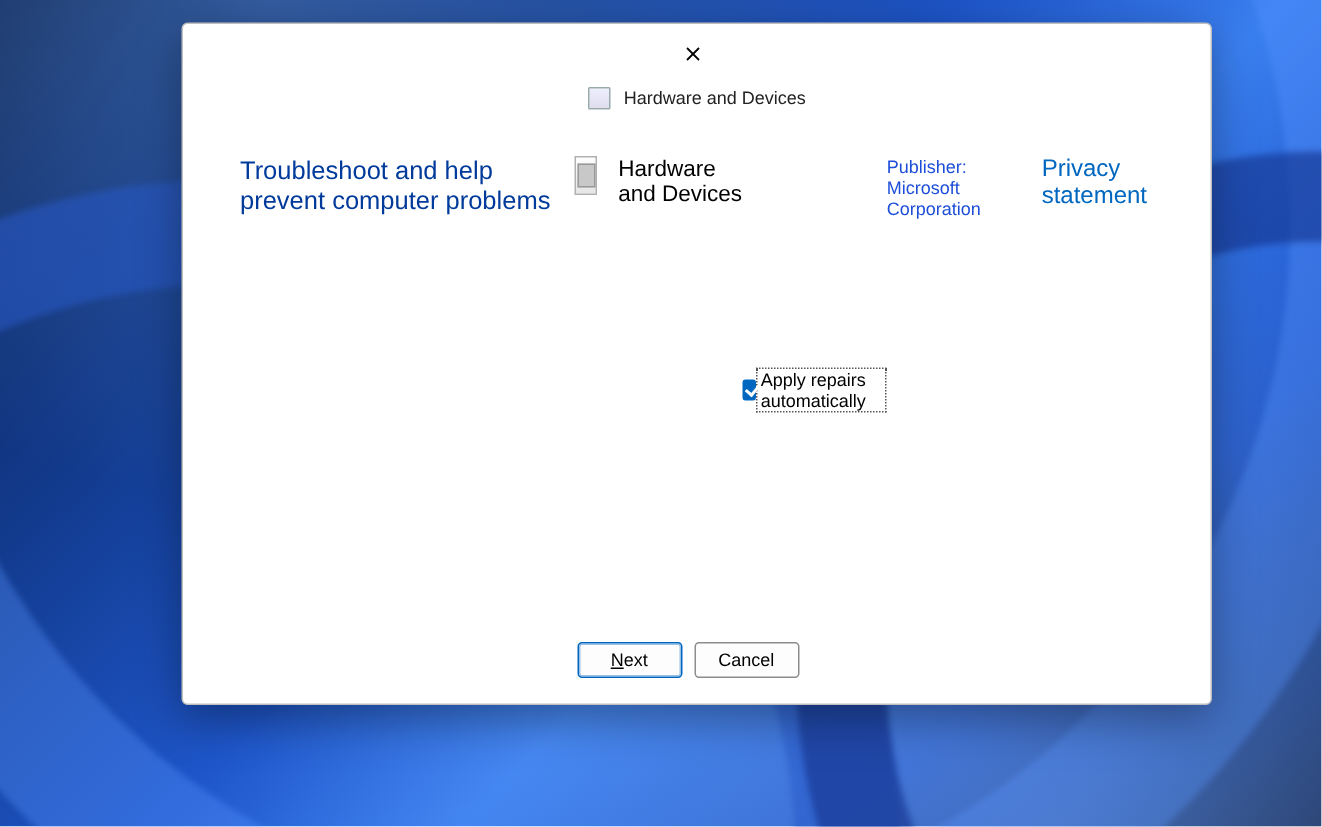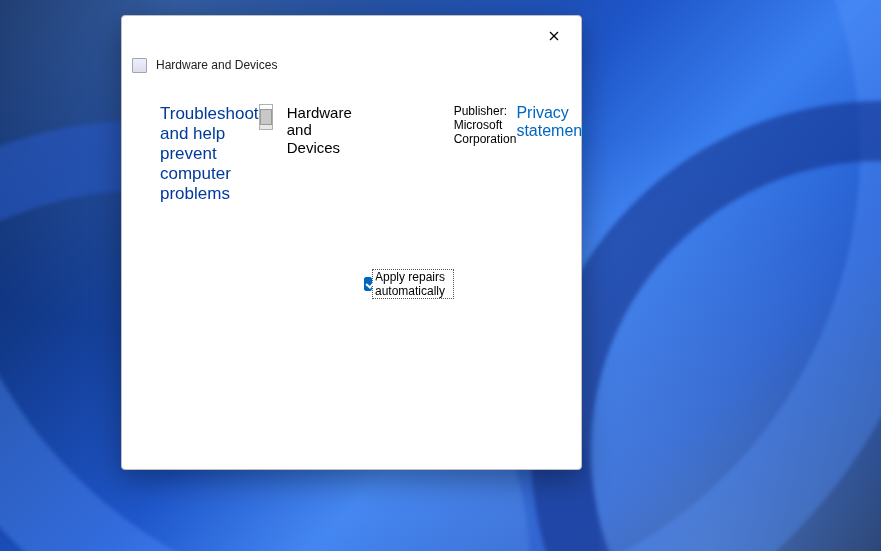--- a/index.html
+++ b/index.html
@@ -14,26 +14,26 @@
   }
   
   .swirl { position: absolute; border-radius: 50%; filter: blur(2px); }
   .swirl.s1 { width: 900px; height: 900px; left: -300px; top: 120px; border: 70px solid rgba(40,90,200,0.55); }
   .swirl.s2 { width: 1100px; height: 1100px; left: -150px; top: -400px; border: 90px solid rgba(90,150,255,0.35); }
   .swirl.s3 { width: 700px; height: 700px; right: -350px; bottom: -250px; border: 60px solid rgba(20,50,140,0.6); }
 
   .dialog {
     position: absolute;
     left: 121px; top: 15px;
-    width: 461px; height: 455px;
+    width: 687px; height: 455px;
     background: #ffffff;
     border: 1px solid #bfbfbf;
     border-radius: 4px;
     box-shadow: 0 10px 30px rgba(0,0,0,0.35);
-    display: flex; flex-direction: column;
+    display: flex; flex-direction: column; align-items: center;
   }
   .titlebar {
     height: 38px;
     display: flex; justify-content: flex-end; align-items: flex-start;
     padding: 6px 6px 0 0;
   }
   .close-btn {
     width: 42px; height: 28px;
     display: flex; align-items: center; justify-content: center;
     color: #000; font-size: 13px; border-radius: 3px;
@@ -81,21 +81,21 @@
     width: 4px; height: 8px; border: solid #fff; border-width: 0 2px 2px 0;
     transform: rotate(40deg);
   }
   .chk-label {
     font-size: 12px; color: #000;
     border: 1px dotted #555; padding: 0 2px;
   }
 
   .divider { height: 1px; background: #cfcfcf; margin: 4px 0 10px 0; }
 
-  .pub-row { font-size: 12px; color: #000000; margin-bottom: 4px; }
+  .pub-row { font-size: 12px; color: #1d4ed8; margin-bottom: 4px; }
   .pub-row .lbl { display: inline-block; width: 58px; }
   .link { color: #0067c0; font-size: 16px; cursor: pointer; }
 
   .button-bar {
     height: 48px;
     display: flex; justify-content: flex-end; align-items: center; gap: 8px;
     padding: 0 12px 10px 0;
   }
   .btn {
     min-width: 70px; height: 24px;
@@ -153,15 +153,23 @@
 
       <div class="divider"></div>
 
       <div class="pub-row">
         <span class="lbl">Publisher:</span>
         <span>Microsoft Corporation</span>
       </div>
       <div class="link">Privacy statement</div>
     </div>
 
+    <div class="button-bar">
+      <div class="btn primary">
+        <span><span class="underline">N</span><span>ext</span></span>
+      </div>
+      <div class="btn">
+        <span>Cancel</span>
+      </div>
+    </div>
 
   </div>
 </div>
 
 </body></html>

